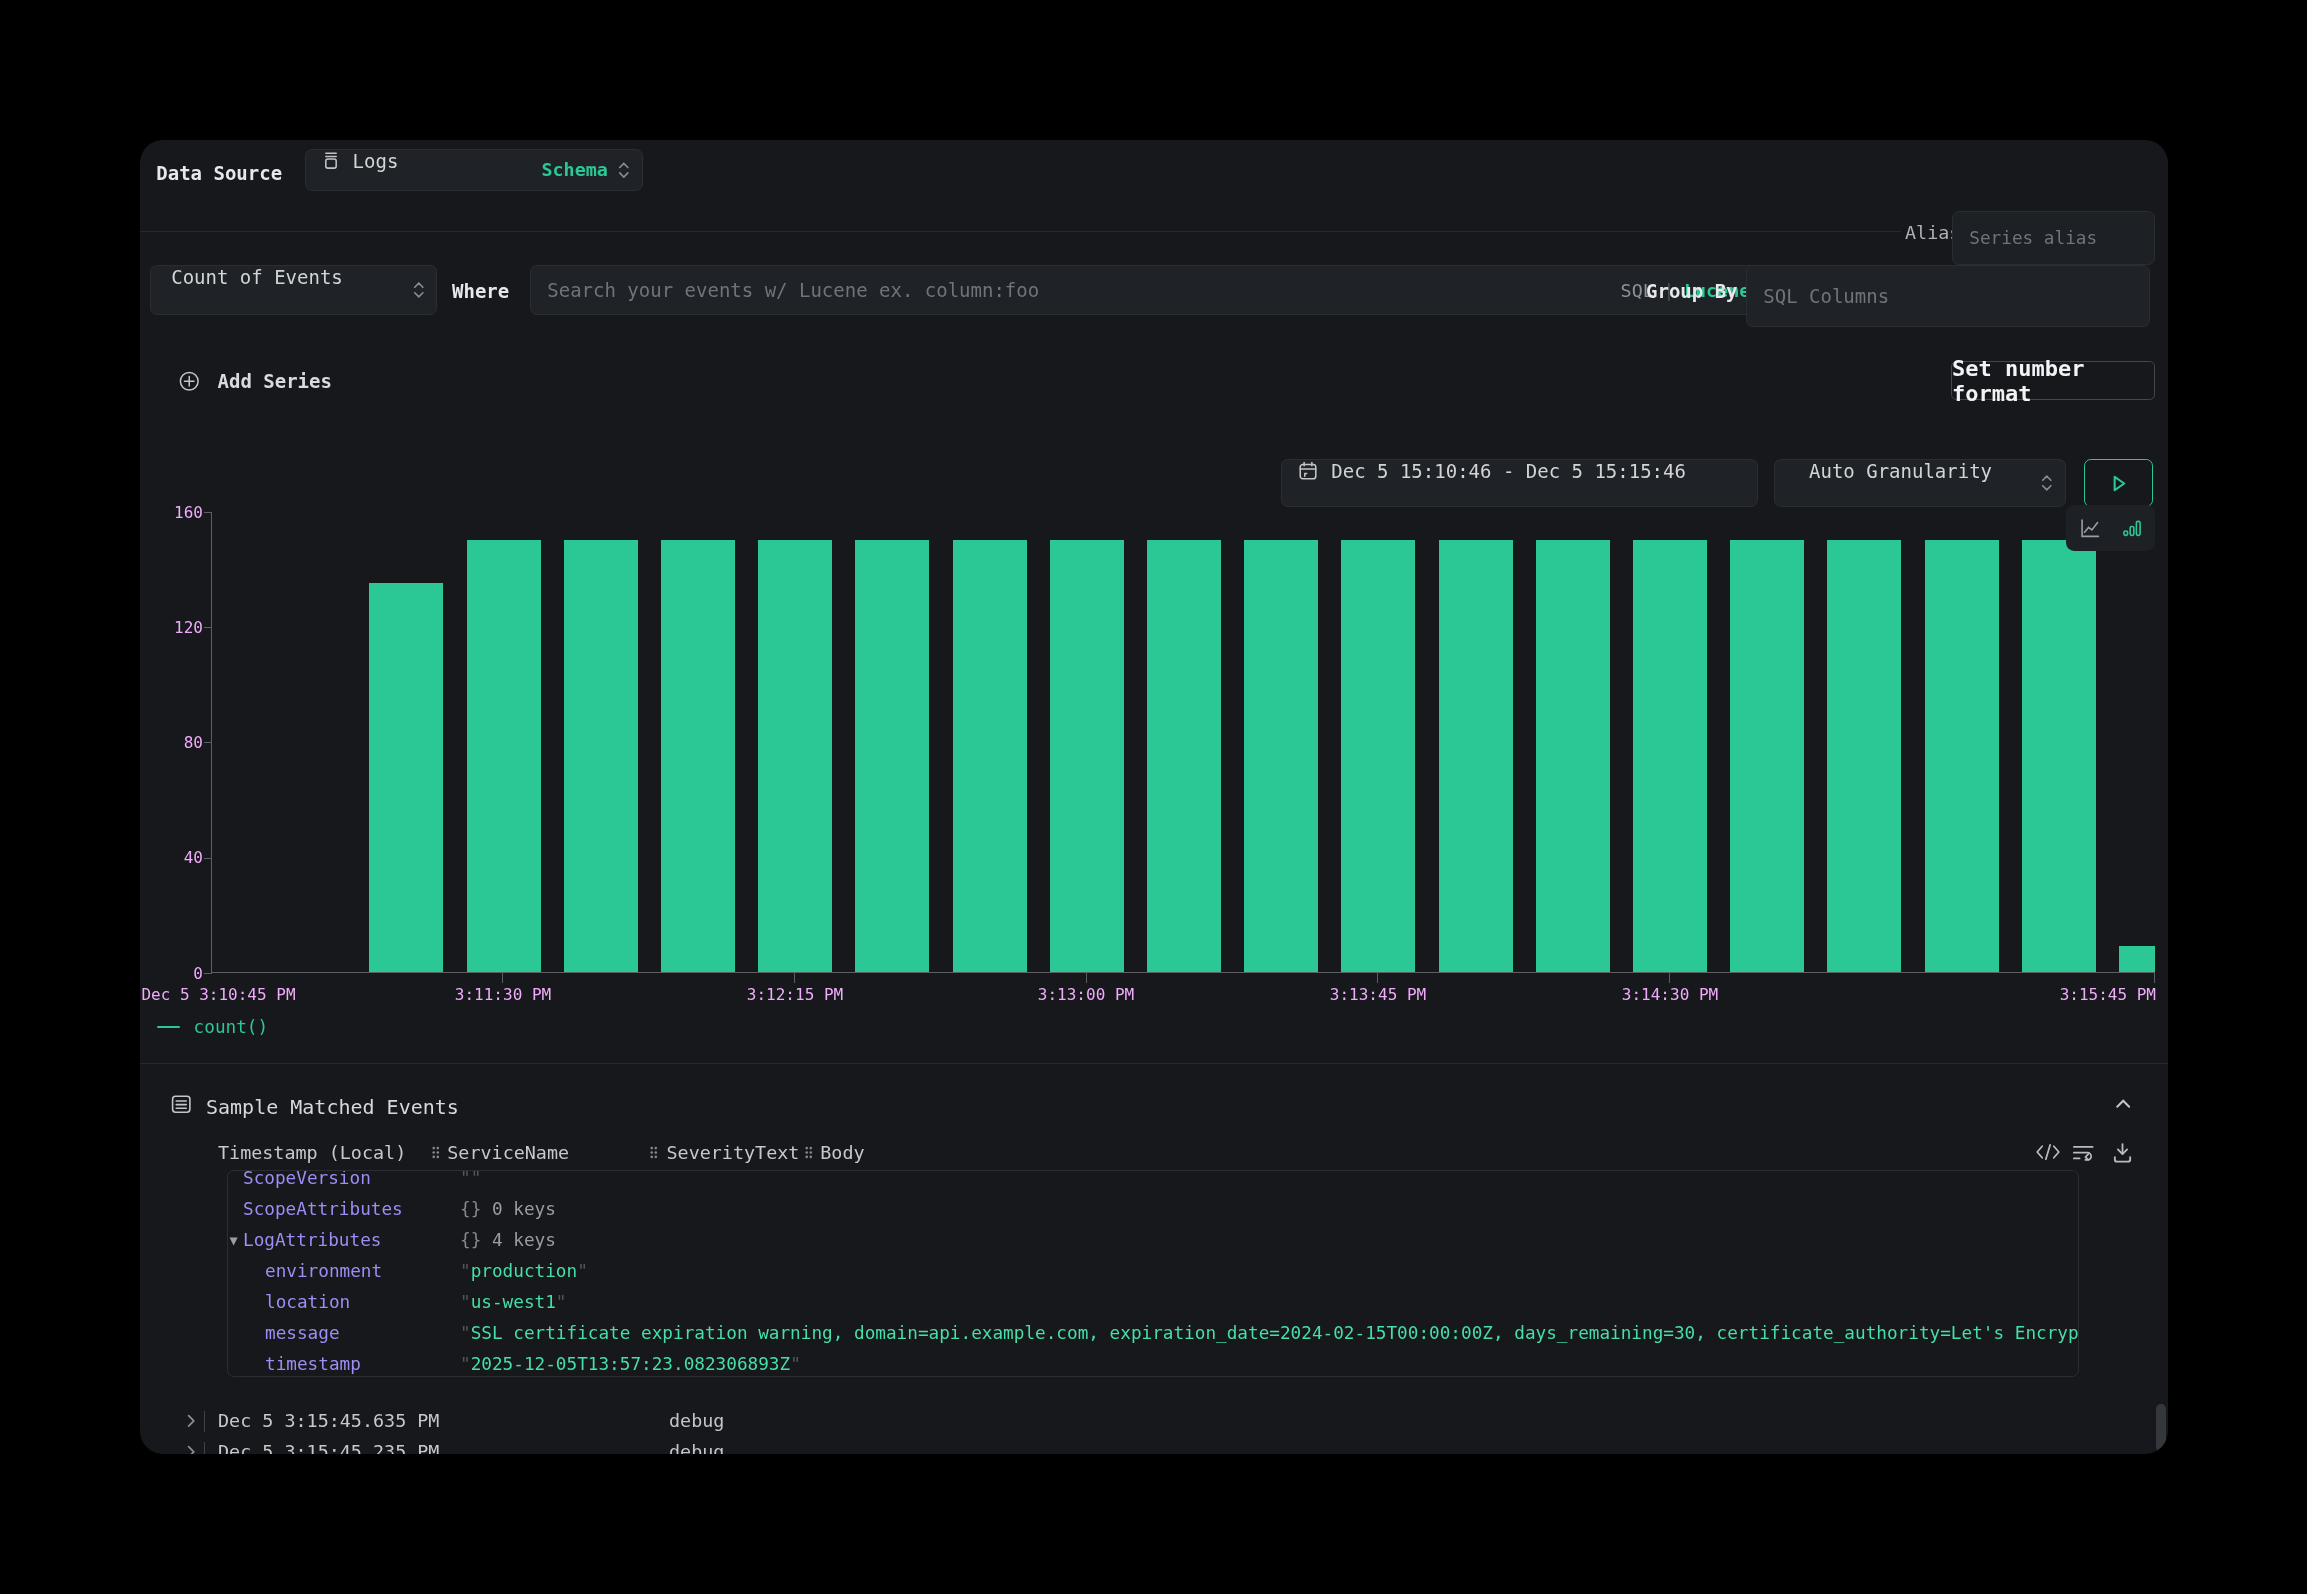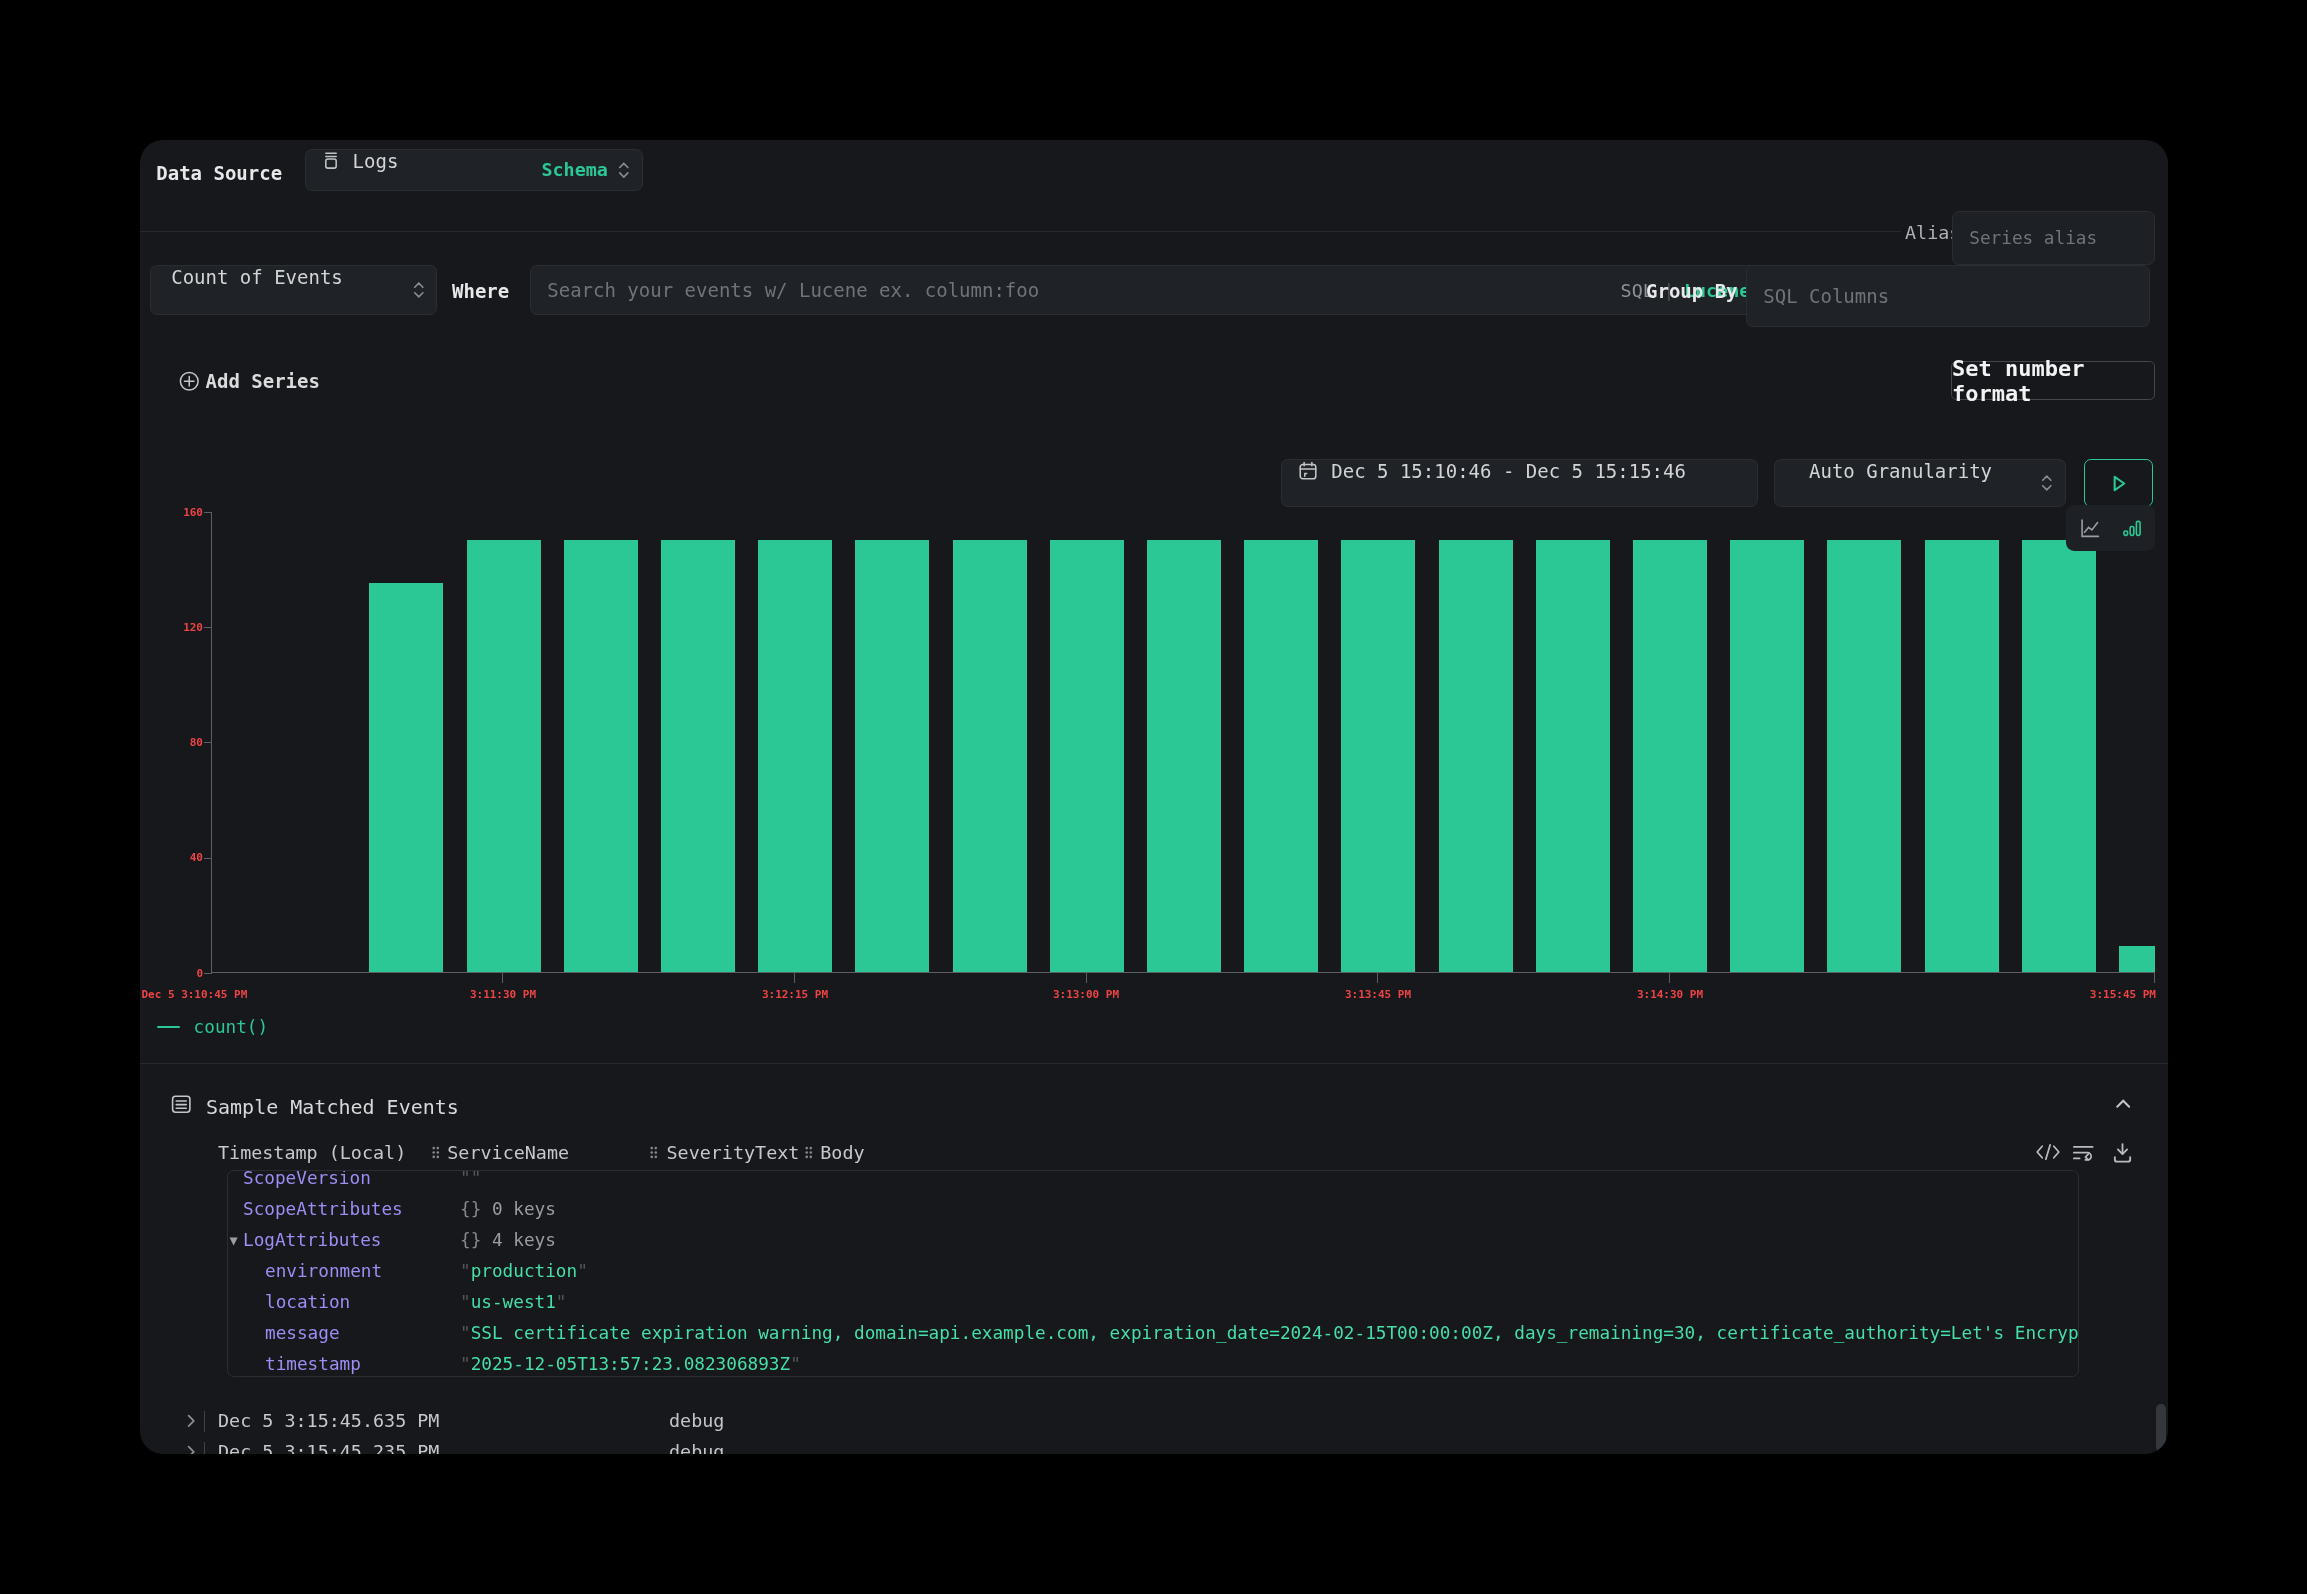--- a/index.html
+++ b/index.html
@@ -37,21 +37,21 @@
   .play-btn {
     border: 1.4px solid #2bc795; border-radius: 6.8px; background: #16181b;
     display: flex; align-items: center; justify-content: center; cursor: pointer;
   }
   .plot {
     position: absolute; left: 71px; top: 372px; width: 1944px; height: 461px;
     border-left: 1.4px solid #5c5f63; border-bottom: 1.4px solid #5c5f63;
     overflow: hidden; z-index: 1;
   }
   .bar { position: absolute; bottom: 0; background: #2bc795; }
-  .y-lab, .x-lab { position: absolute; color: #ef4444; font-size: 11px; line-height: 22px; white-space: nowrap; font-weight: bold; }
+  .y-lab, .x-lab { position: absolute; color: #f0abfc; font-size: 16px; line-height: 22px; white-space: nowrap; }
   .tick { position: absolute; background: #5c5f63; }
   .toggle-box {
     position: absolute; background: #1d2024; border-radius: 8.2px; z-index: 3;
     display: flex; align-items: center; justify-content: center; gap: 17.7px;
   }
   .legend-dash { display: inline-block; width: 23px; height: 2.7px; border-radius: 1.4px; background: #2bc795; }
   .col-head { position: absolute; display: flex; align-items: center; gap: 6.8px; color: #c6c8cb; font-size: 18.4px; cursor: pointer; white-space: nowrap; }
   .icon-btn { position: absolute; cursor: pointer; display: flex; align-items: center; justify-content: center; }
   .panel {
     position: absolute; border: 1.4px solid #2a2d32; border-radius: 6.8px; overflow: hidden;
@@ -119,21 +119,21 @@
       <span style="color:#8f9296">SQL</span>
       <span style="color:#4c4f53">|</span>
       <span class="accent" style="font-weight:700">Lucene</span>
     </span>
   </div>
   <span class="abs lbl" style="left:1506px;top:140px">Group By</span>
   <div class="abs box" style="left:1606px;top:125px;width:404px;height:62px">
     <input placeholder="SQL Columns" style="">
   </div>
 
-  <div class="abs" style="left:37px;top:229px;display:flex;align-items:center;gap:4px;cursor:pointer">
+  <div class="abs" style="left:37px;top:229px;display:flex;align-items:center;gap:16px;cursor:pointer">
     <span style="display:flex">
       <svg width="24.5" height="24.5" viewBox="0 0 36 36" fill="none" stroke="#c3c5c8" stroke-width="2.2" stroke-linecap="round">
         <circle cx="18" cy="18" r="13"></circle>
           <path d="M18 11 v14 M11 18 h14"></path>
       </svg>
     </span>
     <span style="font-weight:700;color:#d9dbdd">Add Series</span>
   </div>
   <div class="abs btn-outline" style="left:1811px;top:221px;width:204px;height:39px">
     <span>Set number format</span>

